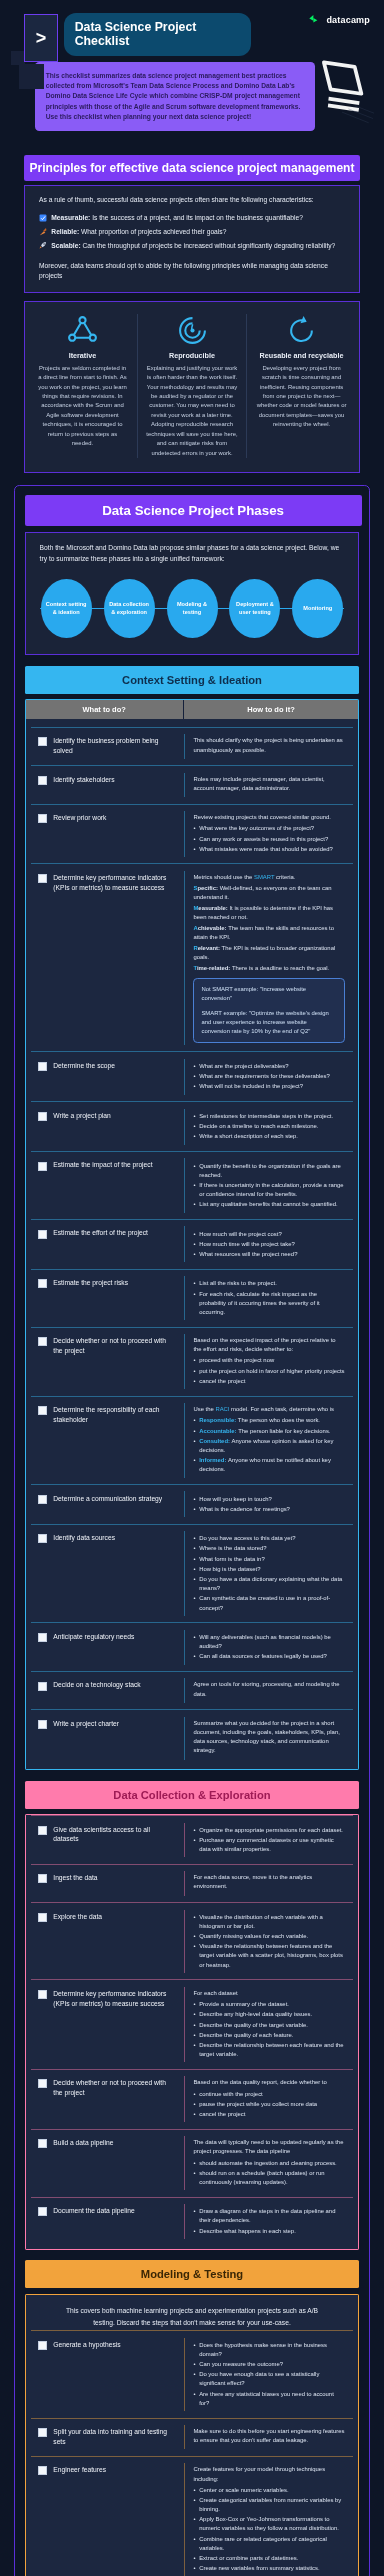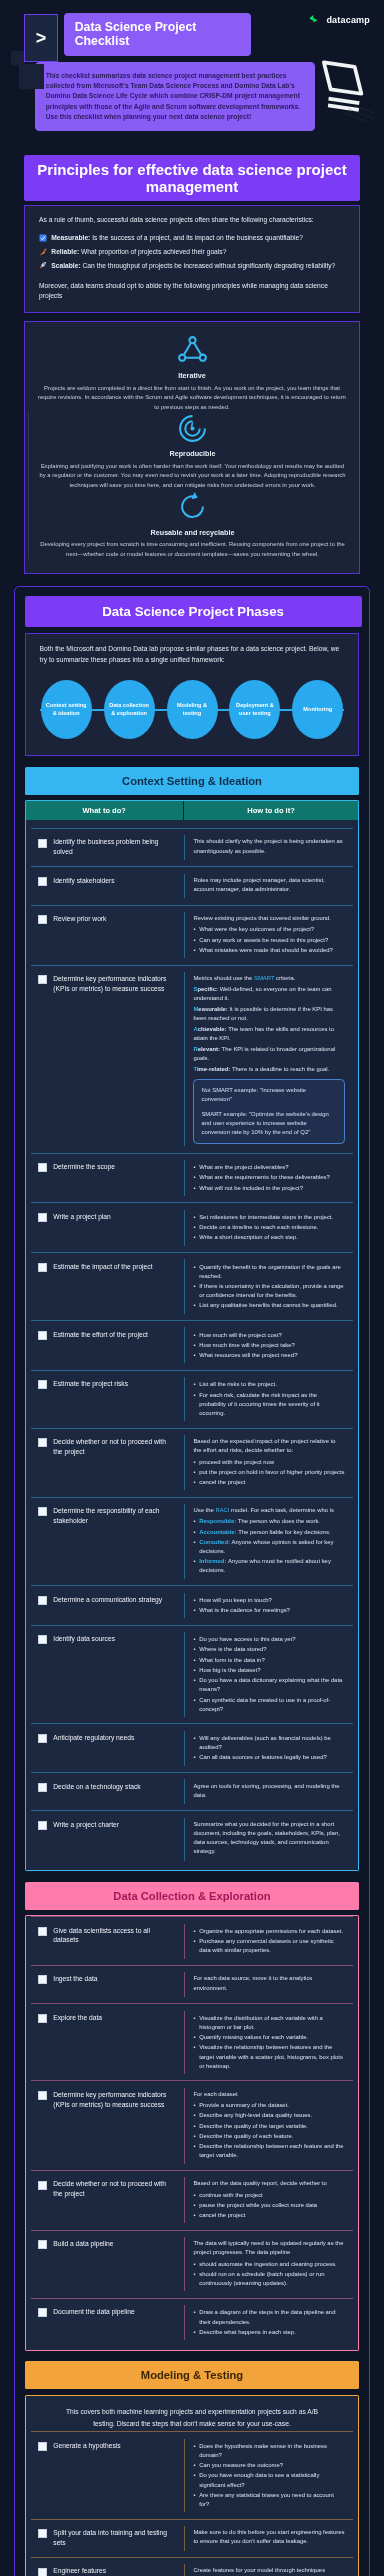--- a/index.html
+++ b/index.html
@@ -3,57 +3,57 @@
 <meta charset="utf-8">
 <style>
   html,body{margin:0;padding:0;background:#0b1322;}
   body{width:384px;font-family:"Liberation Sans",sans-serif;color:#e9eef7;-webkit-font-smoothing:antialiased;}
   .page{width:384px;position:relative;overflow:hidden;background:#0d1526;}
 
   
   .header{position:relative;padding:12.8px 0 0 0;height:133px;}
   .deco-sq{position:absolute;background:#182138;}
   .terminal-box{position:absolute;left:24px;top:14px;width:32px;height:46px;background:#1b2740;border:1.6px solid #6d3df0;display:flex;align-items:center;justify-content:center;color:#fff;font-size:18px;font-weight:bold;}
-  .title-box{margin-left:64px;margin-right:133px;background:#8b5cf6;border-radius:4px;padding:7.5px 10.7px;color:#fff;font-size:12.3px;font-weight:bold;display:inline-block;}
+  .title-box{margin-left:64px;margin-right:133px;background:#0c4a6e;border-radius:12px;padding:7.5px 10.7px;color:#fff;font-size:12.3px;font-weight:bold;display:inline-block;}
   .intro-box{margin:6.4px 69px 0 35px;background:#8a5cf6;border-radius:4.3px;padding:8.5px 10.7px;color:#2b1a5e;font-weight:bold;font-size:6.7px;line-height:1.55;}
   .logo{position:absolute;top:14px;right:14px;display:flex;align-items:center;gap:8px;}
   .logo-text{color:#fff;font-size:9px;font-weight:bold;letter-spacing:0.2px;}
   .laptop{position:absolute;right:9.6px;top:49px;opacity:.95;}
 
   
   .banner{margin:9.6px 24px 0;text-align:center;font-weight:bold;border-radius:2.1px;}
-  .banner.small{background:#7c3bf5;color:#fff;font-size:15px;padding:5.9px 4.3px;}
+  .banner.small{background:#7c3bf5;color:#fff;font-size:12px;padding:5.9px 4.3px;}
   .banner.big{background:#7c3bf5;color:#fff;font-size:13.3px;padding:8px 4.3px;}
 
   .box{margin:4.3px 24px 0;border:1.1px solid #5b2fd8;background:#1a2338;}
   .principles-box{padding:8.5px 14px 9.6px;font-size:6.7px;line-height:1.6;}
   .char-line{display:flex;gap:4.3px;align-items:flex-start;margin:1.6px 0;}
   .char-line .ic{flex:0 0 8px;margin-top:0.5px;}
-  .cards-box{display:flex;padding:11.7px 3.2px 14px;margin-top:8.5px;flex-direction:column;}
+  .cards-box{display:flex;padding:11.7px 3.2px 14px;margin-top:8.5px;}
   .card{flex:1;padding:0 8.5px;text-align:center;}
   .card + .card{border-left:0.5px solid #2c3a57;}
   .card-icon{height:33px;display:flex;align-items:center;justify-content:center;margin-bottom:4.3px;}
   .card-title{font-weight:bold;font-size:7.2px;margin-bottom:3.7px;}
   .card-text{font-size:5.9px;color:#c7d2e4;line-height:1.6;}
 
   
   .outer-wrap{margin:11.7px 14px 0;border:1.6px solid #5b2fd8;border-radius:5.3px;padding:0 7.5px 14px;background:transparent;}
   .outer-wrap .banner{margin-left:2.1px;margin-right:0;}
 
   .phases-box{margin:5.3px 2.1px 0;border:0.5px solid #5b2fd8;background:#1a2338;padding:10.7px 14px 16px;}
   .phases-intro{font-size:6.7px;line-height:1.6;color:#e9eef7;margin-bottom:14px;}
   .phase-row{position:relative;display:flex;justify-content:space-between;align-items:center;padding:0 1.1px;}
   .phase-line{position:absolute;left:0;right:0;top:50%;height:1.1px;background:#29a9ee;}
   .phase-circle{position:relative;width:51px;height:59px;border-radius:50%;background:#29a9ee;display:flex;align-items:center;justify-content:center;text-align:center;font-weight:bold;font-size:5.6px;color:#fff;line-height:1.45;padding:0 4.3px;box-sizing:border-box;}
 
   
   .section-banner{margin:10.7px 2.1px 0;text-align:center;font-weight:bold;font-size:11.2px;padding:8px 4.3px;border-radius:1.6px;}
   .stable{margin:5.3px 2.1px 0;border-width:1.1px;border-style:solid;background:#1c2740;border-radius:1.1px;padding-bottom:3.2px;}
   .thead{display:flex;font-weight:bold;font-size:7.5px;color:#fff;text-align:center;}
-  .thead .th{background:#0f766e;padding:5.3px 3.2px;}
+  .thead .th{background:#737373;padding:5.3px 3.2px;}
   .th.l{width:47.5%;border-right:1.1px solid #15203a;box-sizing:border-box;}
   .th.r{width:52.5%;box-sizing:border-box;}
   .sec-intro{text-align:center;font-size:6.7px;line-height:1.7;padding:10.7px 32px 2.1px;color:#e9eef7;}
   .sub-title{text-align:center;font-weight:bold;font-size:8.8px;padding:8.5px 0 2.1px;}
   .trow{display:flex;margin:0 5.3px;padding:6.4px 0;}
   .trow + .trow, .rows-start .trow:first-child{border-top:0.5px solid var(--dim);}
   .cell-l{width:47.5%;box-sizing:border-box;padding:2.1px 8.5px 2.1px 7.5px;display:flex;gap:5.9px;align-items:flex-start;}
   .cell-r{width:52.5%;box-sizing:border-box;padding:2.1px 8.5px 2.1px 8.5px;border-left:0.5px solid var(--dim);font-size:5.9px;color:#dde5f2;line-height:1.55;}
   .cbx{flex:0 0 7px;height:7px;background:#f4f7fb;border:0.5px solid #c6d1e2;margin-top:1.1px;}
   .tlabel{font-size:6.7px;color:#f2f5fa;line-height:1.45;}

